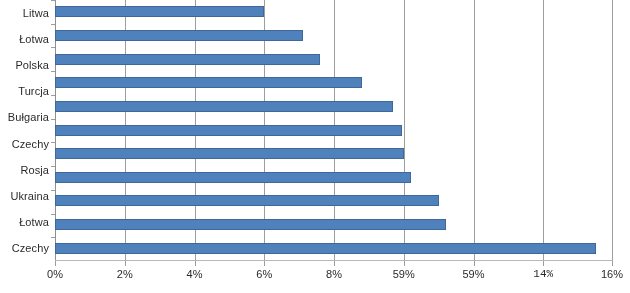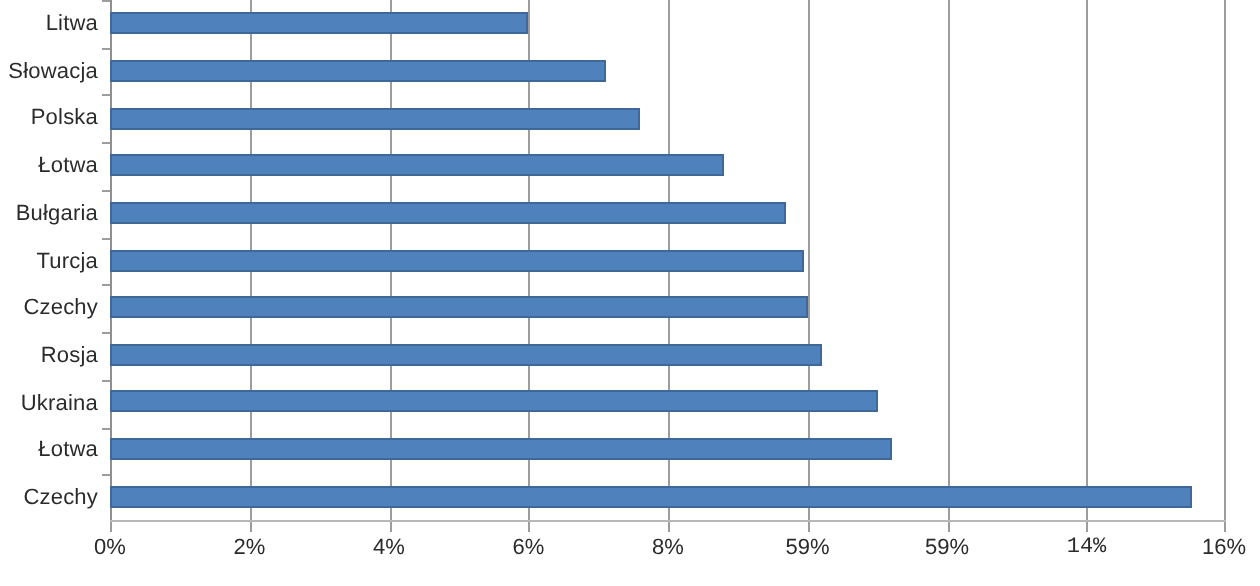--- a/index.html
+++ b/index.html
@@ -150,25 +150,24 @@
     white-space: nowrap;
   }
 </style>
 </head>
 <body>
 
 <div id="chart-root">
 
   <div class="cat-axis">
     <div class="cat-label">Litwa</div>
-    <div class="cat-label">Słowacja</div>
+    <div class="cat-label">Łotwa</div>
     <div class="cat-label">Polska</div>
-    <div class="cat-label">Łotwa</div>
+    <div class="cat-label">Turcja</div>
     <div class="cat-label">Bułgaria</div>
-    <div class="cat-label">Turcja</div>
     <div class="cat-label">Czechy</div>
     <div class="cat-label">Rosja</div>
     <div class="cat-label">Ukraina</div>
     <div class="cat-label">Łotwa</div>
     <div class="cat-label">Czechy</div>
   </div>
 
   <div class="cat-ticks">
     <div class="cat-tick-cell"></div>
     <div class="cat-tick-cell"></div>

